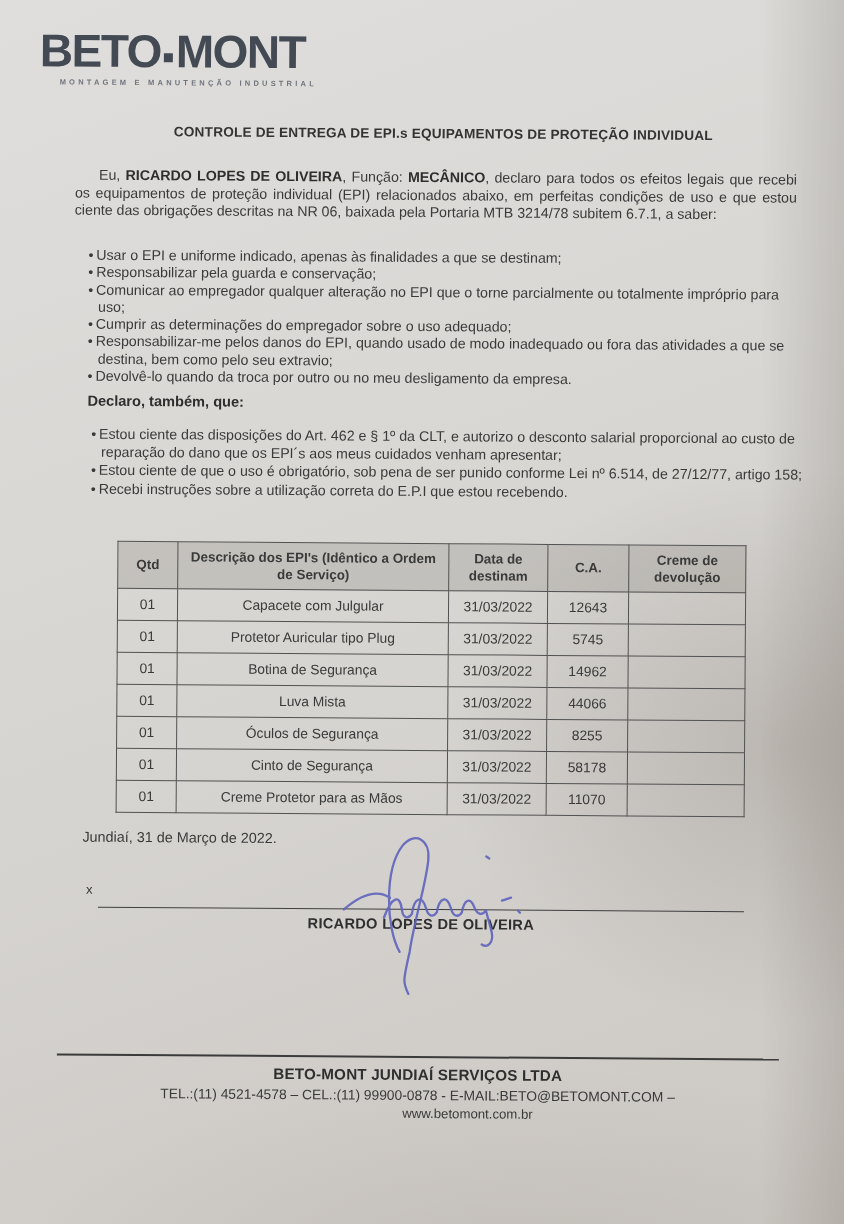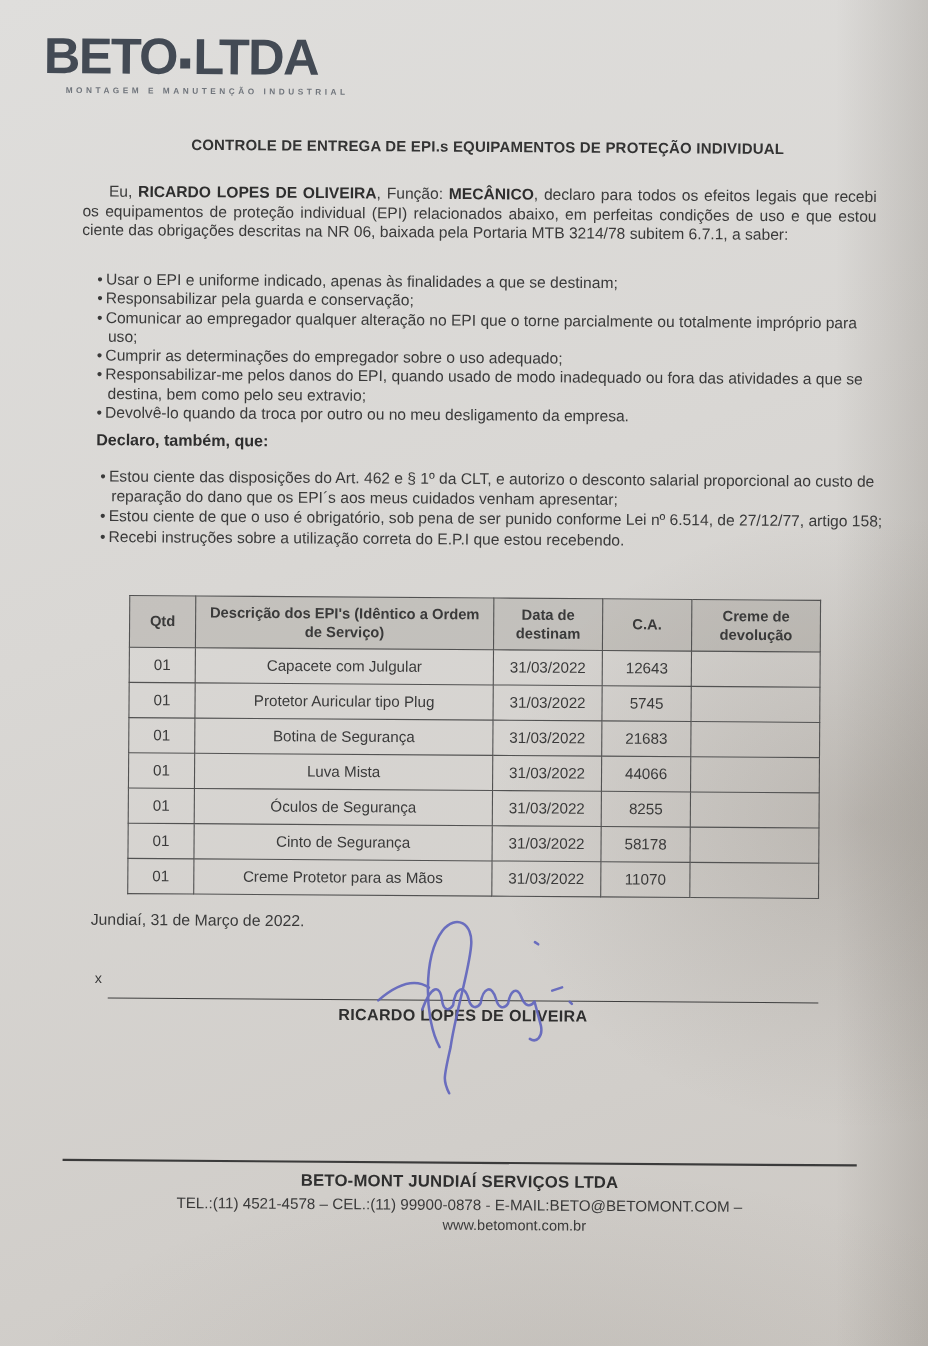--- a/index.html
+++ b/index.html
@@ -58,21 +58,21 @@
   .footer-contacts{top:1088px;left:60px;width:722px;text-align:center;font-size:13.8px;}
   .footer-site{top:1106px;left:110px;width:722px;text-align:center;font-size:13.2px;}
 </style>
 </head>
 <body>
 
 <div class="paper">
   <div class="content">
 
     <div class="abs logo">
-      <div class="logo-text"><span>BETO</span><span class="logo-dot"></span><span>LTDA</span></div>
+      <div class="logo-text"><span>BETO</span><span class="logo-dot"></span><span>MONT</span></div>
       <div class="logo-tagline">MONTAGEM E MANUTENÇÃO INDUSTRIAL</div>
     </div>
 
     <div class="abs title">CONTROLE DE ENTREGA DE EPI.s EQUIPAMENTOS DE PROTEÇÃO INDIVIDUAL</div>
 
     <div class="abs intro"><span class="ind"></span><span>Eu, </span><span class="b">RICARDO LOPES DE OLIVEIRA</span><span>, Função: </span><span class="b">MECÂNICO</span><span>, declaro para todos os efeitos legais que recebi os equipamentos de proteção individual (EPI) relacionados abaixo, em perfeitas condições de uso e que estou ciente das obrigações descritas na NR 06, baixada pela Portaria MTB 3214/78 subitem 6.7.1, a saber:</span></div>
 
     <ul class="abs blist list1">
       <li>Usar o EPI e uniforme indicado, apenas às finalidades a que se destinam;</li>
       <li>Responsabilizar pela guarda e conservação;</li>
@@ -119,21 +119,21 @@
           <td>01</td>
           <td>Protetor Auricular tipo Plug</td>
           <td>31/03/2022</td>
           <td>5745</td>
           <td></td>
         </tr>
         <tr>
           <td>01</td>
           <td>Botina de Segurança</td>
           <td>31/03/2022</td>
-          <td>21683</td>
+          <td>14962</td>
           <td></td>
         </tr>
         <tr>
           <td>01</td>
           <td>Luva Mista</td>
           <td>31/03/2022</td>
           <td>44066</td>
           <td></td>
         </tr>
         <tr>

